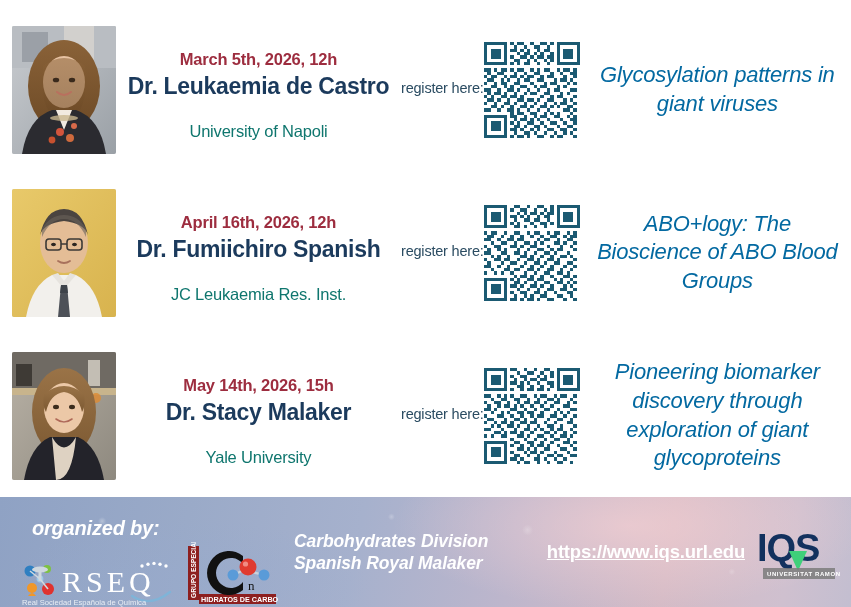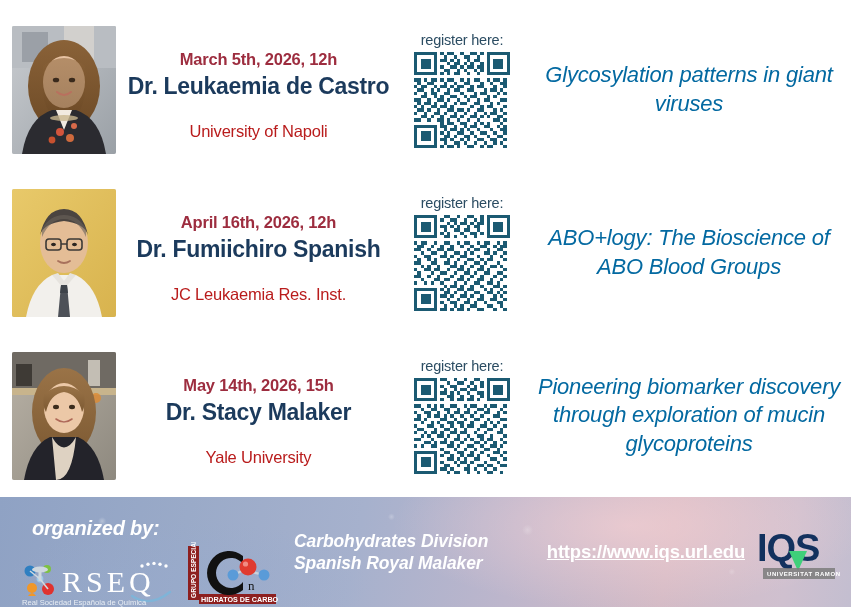--- a/index.html
+++ b/index.html
@@ -65,32 +65,32 @@
   }
   .name {
     color: #1b3a5c;
     font-weight: bold;
     font-size: 23px;
     line-height: 1.18;
     margin-top: 3px;
     letter-spacing: -0.3px;
   }
   .affil {
-    color: #b91c1c;
+    color: #0f766e;
     font-size: 16.5px;
     line-height: 1.3;
     margin-top: 21px;
     letter-spacing: -0.2px;
   }
 
   
   .qr-block {
     flex: 0 0 122px;
     display: flex;
-    flex-direction: column;
+    flex-direction: row;
     align-items: center;
   }
   .qr-label {
     color: #2b4c62;
     font-size: 14.5px;
     margin-bottom: 4px;
     white-space: nowrap;
     letter-spacing: -0.2px;
   }
   .qr-code {
@@ -959,21 +959,21 @@
               <rect x="10" y="28" width="1" height="1"></rect>
                 <rect x="12" y="28" width="2" height="1"></rect>
                 <rect x="16" y="28" width="1" height="1"></rect>
                 <rect x="19" y="28" width="1" height="1"></rect>
                 <rect x="22" y="28" width="2" height="1"></rect>
                 <rect x="26" y="28" width="1" height="1"></rect>
             </g>
           </svg>
         </div>
       </div>
-      <div class="title">Pioneering biomarker discovery through exploration of mucin glycoproteins</div>
+      <div class="title">Pioneering biomarker discovery through exploration of giant glycoproteins</div>
     </div>
 
   </div>
 
   <div class="footer">
 
     <div class="footer-left">
       <div class="organized">organized by:</div>
       <div class="logos">
 

